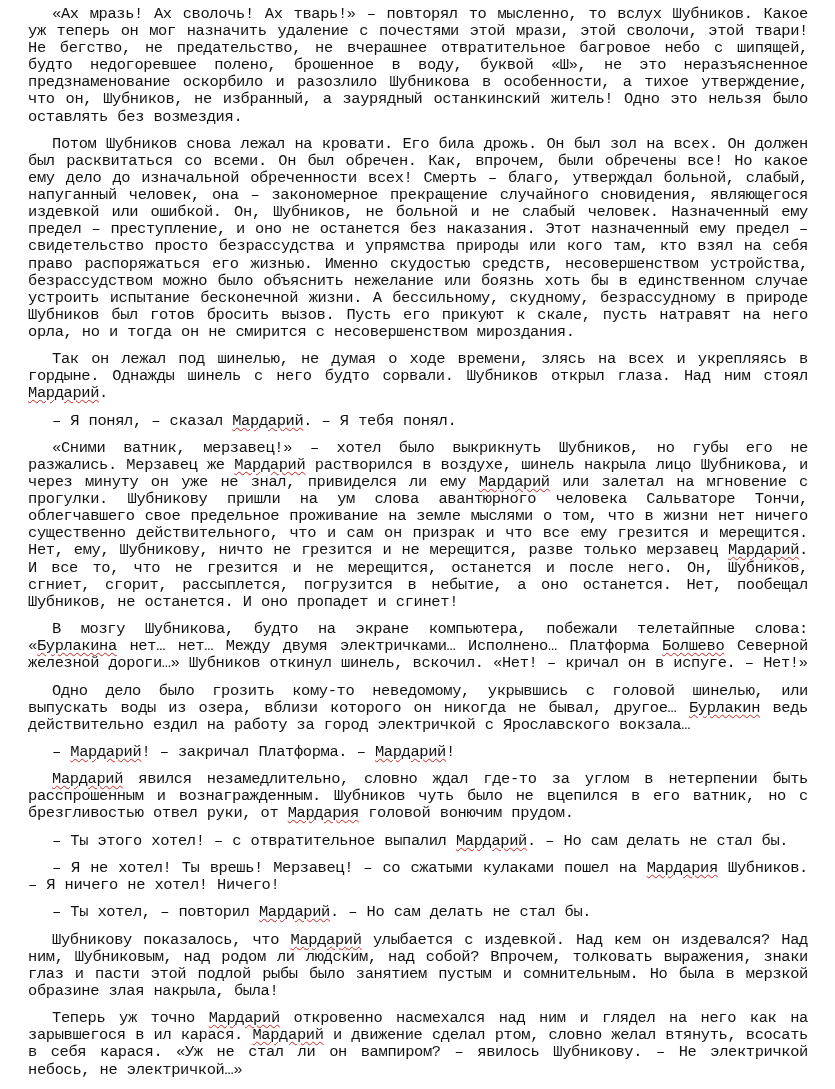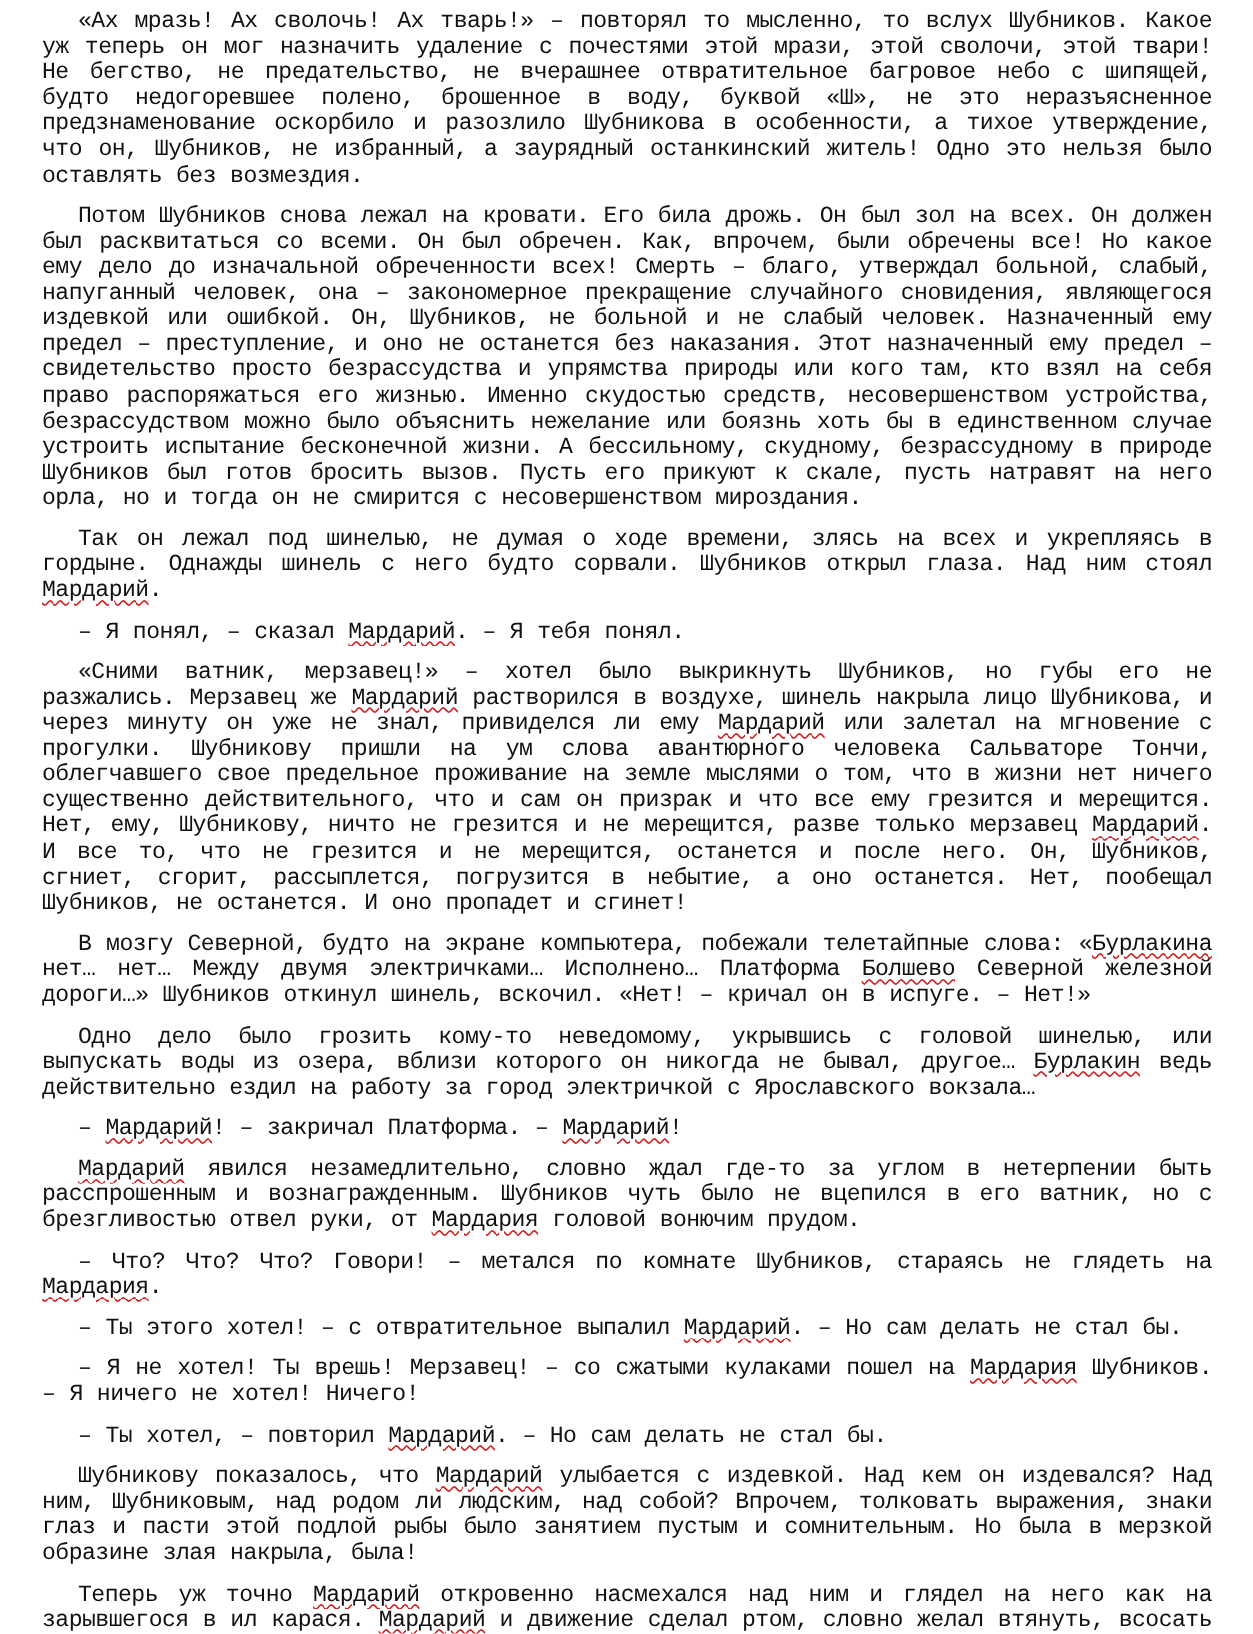--- a/index.html
+++ b/index.html
@@ -27,24 +27,23 @@
 </style>
 </head>
 <body>
 
 <div class="page" id="doc">
     <p class="para"><span>«Ах мразь! Ах сволочь! Ах тварь!» – повторял то мысленно, то вслух Шубников. Какое уж теперь он мог назначить удаление с почестями этой мрази, этой сволочи, этой твари! Не бегство, не предательство, не вчерашнее отвратительное багровое небо с шипящей, будто недогоревшее полено, брошенное в воду, буквой «Ш», не это неразъясненное предзнаменование оскорбило и разозлило Шубникова в особенности, а тихое утверждение, что он, Шубников, не избранный, а заурядный останкинский житель! Одно это нельзя было оставлять без возмездия.</span></p>
     <p class="para"><span>Потом Шубников снова лежал на кровати. Его била дрожь. Он был зол на всех. Он должен был расквитаться со всеми. Он был обречен. Как, впрочем, были обречены все! Но какое ему дело до изначальной обреченности всех! Смерть – благо, утверждал больной, слабый, напуганный человек, она – закономерное прекращение случайного сновидения, являющегося издевкой или ошибкой. Он, Шубников, не больной и не слабый человек. Назначенный ему предел – преступление, и оно не останется без наказания. Этот назначенный ему предел – свидетельство просто безрассудства и упрямства природы или кого там, кто взял на себя право распоряжаться его жизнью. Именно скудостью средств, несовершенством устройства, безрассудством можно было объяснить нежелание или боязнь хоть бы в единственном случае устроить испытание бесконечной жизни. А бессильному, скудному, безрассудному в природе Шубников был готов бросить вызов. Пусть его прикуют к скале, пусть натравят на него орла, но и тогда он не смирится с несовершенством мироздания.</span></p>
     <p class="para"><span>Так он лежал под шинелью, не думая о ходе времени, злясь на всех и укрепляясь в гордыне. Однажды шинель с него будто сорвали. Шубников открыл глаза. Над ним стоял </span><span class="sp">Мардарий</span><span>.</span></p>
     <p class="para"><span>–  Я понял, – сказал </span><span class="sp">Мардарий</span><span>. – Я тебя понял.</span></p>
     <p class="para"><span>«Сними ватник, мерзавец!» – хотел было выкрикнуть Шубников, но губы его не разжались. Мерзавец же </span><span class="sp">Мардарий</span><span> растворился в воздухе, шинель накрыла лицо Шубникова, и через минуту он уже не знал, привиделся ли ему </span><span class="sp">Мардарий</span><span> или залетал на мгновение с прогулки. Шубникову пришли на ум слова авантюрного человека Сальваторе Тончи, облегчавшего свое предельное проживание на земле мыслями о том, что в жизни нет ничего существенно действительного, что и сам он призрак и что все ему грезится и мерещится. Нет, ему, Шубникову, ничто не грезится и не мерещится, разве только мерзавец </span><span class="sp">Мардарий</span><span>. И все то, что не грезится и не мерещится, останется и после него. Он, Шубников, сгниет, сгорит, рассыплется, погрузится в небытие, а оно останется. Нет, пообещал Шубников, не останется. И оно пропадет и сгинет!</span></p>
-    <p class="para"><span>В мозгу Северной, будто на экране компьютера, побежали телетайпные слова: «</span><span class="sp">Бурлакина</span><span> нет… нет… Между двумя электричками… Исполнено… Платформа </span><span class="sp">Болшево</span><span> Северной железной дороги…» Шубников откинул шинель, вскочил. «Нет! – кричал он в испуге. – Нет!»</span></p>
+    <p class="para"><span>В мозгу Шубникова, будто на экране компьютера, побежали телетайпные слова: «</span><span class="sp">Бурлакина</span><span> нет… нет… Между двумя электричками… Исполнено… Платформа </span><span class="sp">Болшево</span><span> Северной железной дороги…» Шубников откинул шинель, вскочил. «Нет! – кричал он в испуге. – Нет!»</span></p>
     <p class="para"><span>Одно дело было грозить кому-то неведомому, укрывшись с головой шинелью, или выпускать воды из озера, вблизи которого он никогда не бывал, другое… </span><span class="sp">Бурлакин</span><span> ведь действительно ездил на работу за город электричкой с Ярославского вокзала…</span></p>
     <p class="para"><span>–  </span><span class="sp">Мардарий</span><span>! – закричал Платформа. – </span><span class="sp">Мардарий</span><span>!</span></p>
     <p class="para"><span class="sp">Мардарий</span><span> явился незамедлительно, словно ждал где-то за углом в нетерпении быть расспрошенным и вознагражденным. Шубников чуть было не вцепился в его ватник, но с брезгливостью отвел руки, от </span><span class="sp">Мардария</span><span> головой вонючим прудом.</span></p>
-    <p class="para"><span>–  Что? Что? Что? Говори! – метался по комнате Шубников, стараясь не глядеть на </span><span class="sp">Мардария</span><span>.</span></p>
     <p class="para"><span>–  Ты этого хотел! – с отвратительное выпалил </span><span class="sp">Мардарий</span><span>. – Но сам делать не стал бы.</span></p>
     <p class="para"><span>–  Я не хотел! Ты врешь! Мерзавец! – со сжатыми кулаками пошел на </span><span class="sp">Мардария</span><span> Шубников. – Я ничего не хотел! Ничего!</span></p>
     <p class="para"><span>–  Ты хотел, – повторил </span><span class="sp">Мардарий</span><span>. – Но сам делать не стал бы.</span></p>
     <p class="para"><span>Шубникову показалось, что </span><span class="sp">Мардарий</span><span> улыбается с издевкой. Над кем он издевался? Над ним, Шубниковым, над родом ли людским, над собой? Впрочем, толковать выражения, знаки глаз и пасти этой подлой рыбы было занятием пустым и сомнительным. Но была в мерзкой образине злая накрыла, была!</span></p>
     <p class="para"><span>Теперь уж точно </span><span class="sp">Мардарий</span><span> откровенно насмехался над ним и глядел на него как на зарывшегося в ил карася. </span><span class="sp">Мардарий</span><span> и движение сделал ртом, словно желал втянуть, всосать в себя карася. «Уж не стал ли он вампиром? – явилось Шубникову. – Не электричкой небось, не электричкой…»</span></p>
     <p class="para"><span>–  Пропади пропадом! – заорал Шубников. – И сейчас же!</span></p>
   </div>
 
 </body></html>

